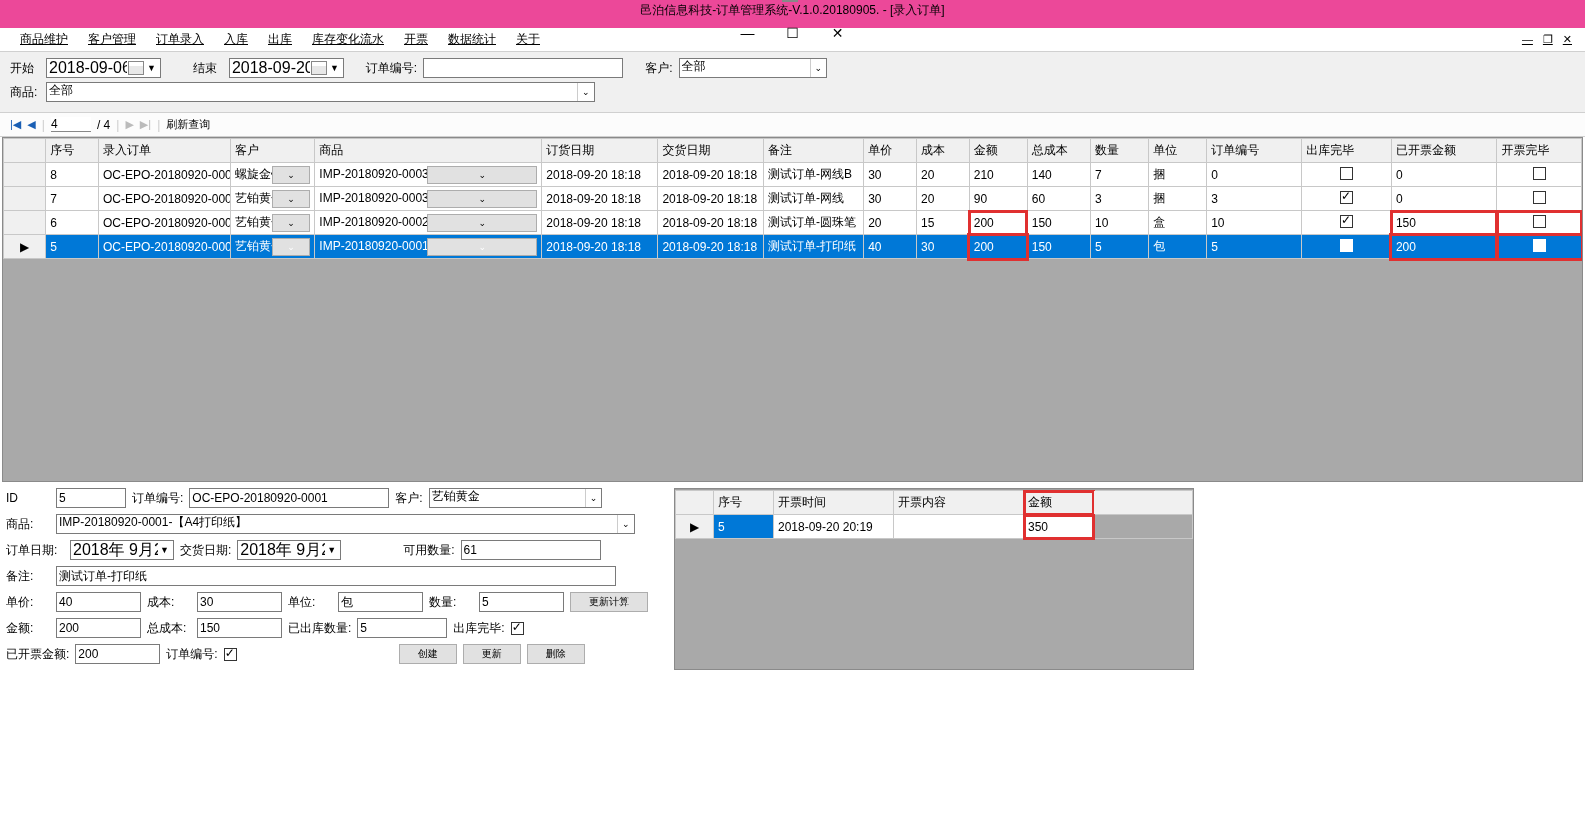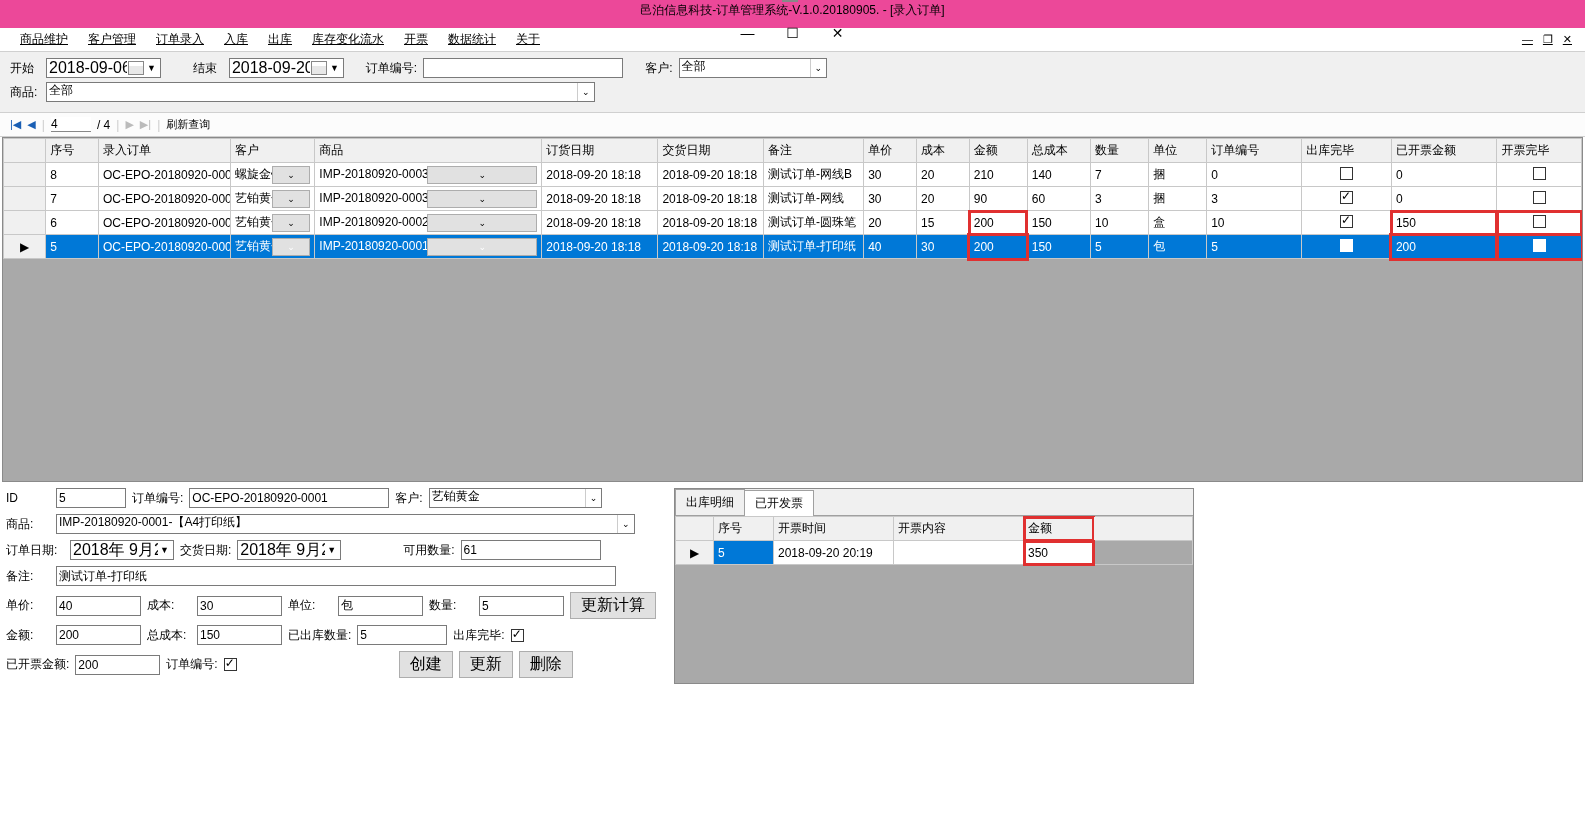--- a/index.html
+++ b/index.html
@@ -42,21 +42,21 @@
 .chk{display:inline-block;width:13px;height:13px;border:1px solid #333;background:#fff;position:relative;}
 .chk.on::after{content:"✓";position:absolute;top:-3px;left:0;font-size:12px;}
 tr.selrow .chk{border-color:#fff;}
 .hl{outline:3px solid #e03030;outline-offset:-2px;}
 tr.selrow td.hl{outline:3px solid #e03030;outline-offset:-1px;}
 .bottom{display:flex;gap:8px;padding:6px;}
 .formpanel{flex:0 0 660px;}
 .formrow{display:flex;align-items:center;gap:6px;margin-bottom:6px;}
 .formrow .lbl{min-width:58px;text-align:left;}
 .formrow .lbl.s{min-width:44px;}
-.btn3d{border:1px solid #adadad;background:#e1e1e1;padding:2px 10px;cursor:pointer;font-size:16px;font-family:inherit;}
+.btn3d{border:1px solid #adadad;background:#e1e1e1;padding:2px 18px;cursor:pointer;font-size:10px;font-family:inherit;}
 .subpanel{flex:0 0 520px;border:1px solid #8a8a8a;display:flex;flex-direction:column;}
 .tabs{display:flex;background:#f0f0f0;}
 .tab{padding:4px 10px;border:1px solid #a0a0a0;border-bottom:none;background:#f0f0f0;cursor:pointer;margin-right:-1px;}
 .tab.active{background:#fff;position:relative;top:1px;}
 .subgrid-wrap{flex:1;background:#a9a9a9;overflow:auto;border-top:1px solid #a0a0a0;}
 </style>
 </head>
 <body>
 
 <div class="titlebar">
@@ -368,24 +368,20 @@
       <span>订单编号:</span>
       <span class="chk on"></span>
       <span style="width:150px"></span>
       <button class="btn3d">创建</button>
       <button class="btn3d">更新</button>
       <button class="btn3d">删除</button>
     </div>
   </div>
 
   <div class="subpanel">
-    <div class="tabs">
-      <div class="tab">出库明细</div>
-      <div class="tab active">已开发票</div>
-    </div>
     <div class="subgrid-wrap">
       <table class="grid" id="subgrid">
         <colgroup>
             <col style="width:38px">
             <col style="width:60px">
             <col style="width:120px">
             <col style="width:130px">
             <col style="width:70px">
             <col>
           </colgroup>

